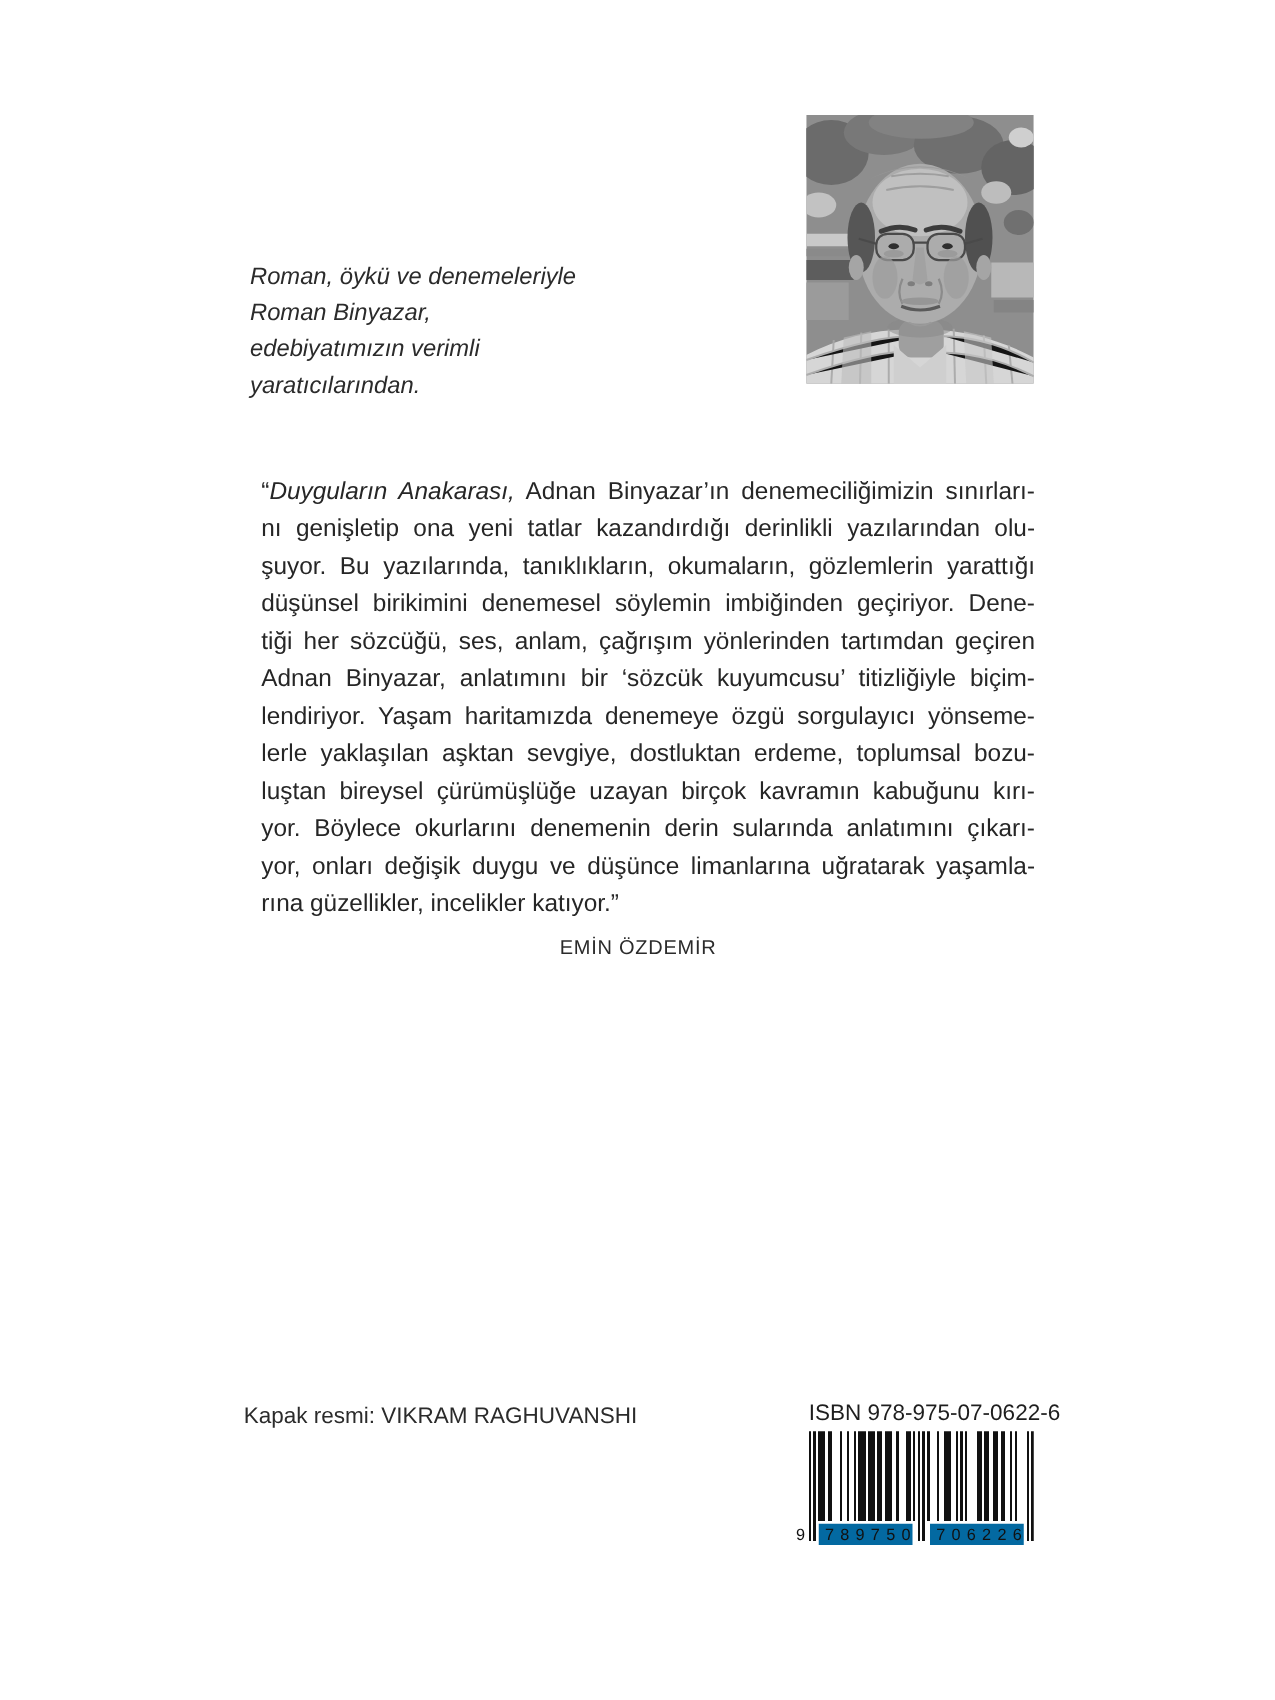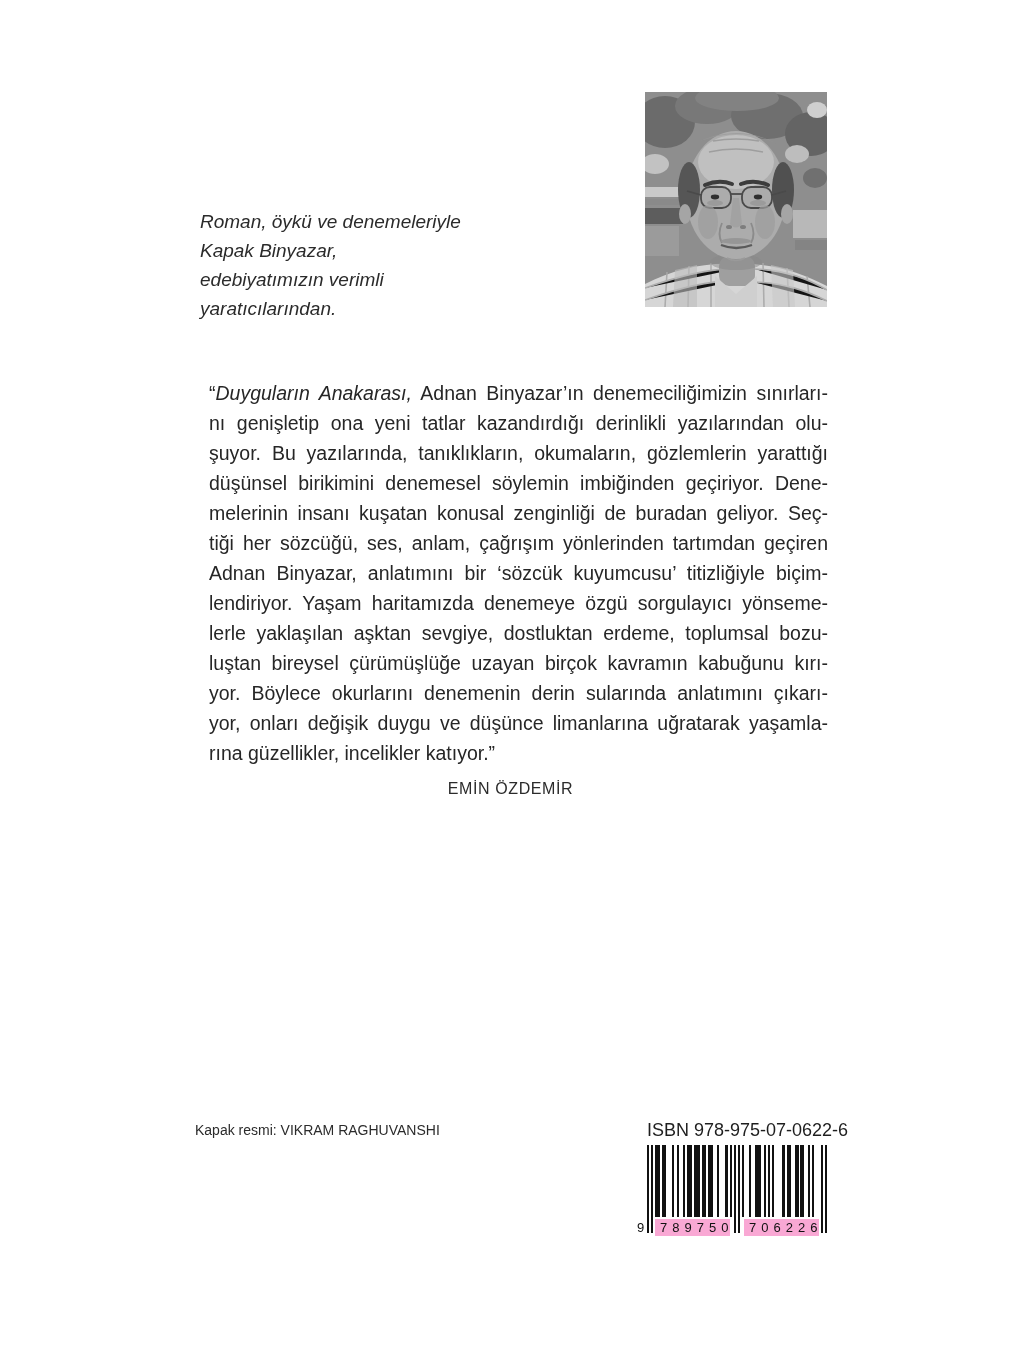--- a/index.html
+++ b/index.html
@@ -36,35 +36,35 @@
   .attribution{
     text-align:center;
     font-size:16px;
     letter-spacing:0.6px;
     margin-top:6px;
     color:#2b2b2b;
   }
   
   .credit{
     position:absolute;left:195px;top:1122px;
-    font-size:14px;color:#2b2b2b;
+    font-size:18px;color:#2b2b2b;
   }
   .isbn-block{
     position:absolute;right:193px;top:1120px;width:180px;
   }
   .isbn-label{
     font-size:18px;white-space:nowrap;text-align:left;color:#1e1e1e;
   }
   .barcode-wrap{position:relative;width:180px;margin-top:4px;}
   #barcode{display:block;width:180px;height:88px;fill:#111;shape-rendering:crispEdges;}
   .digits span{
     position:absolute;bottom:-3px;
     font-size:13px;color:#111;
     height:17px;line-height:17px;
-    background:#f9a8d4;white-space:nowrap;overflow:hidden;
+    background:#0369a1;white-space:nowrap;overflow:hidden;
   }
   .d9{left:-11px;width:9px;text-align:center;background:transparent !important;}
   .dg1{left:8px;width:75px;text-align:center;letter-spacing:5px;text-indent:5px;}
   .dg2{left:97px;width:75px;text-align:center;letter-spacing:5px;text-indent:5px;}
 </style>
 </head>
 <body>
 
 <div class="page">
 
@@ -154,32 +154,31 @@
       </g>
 
       <path d="M76,153 Q91,159 107,153" stroke="#5a5a5a" stroke-width="2.4" fill="none"></path>
       <ellipse cx="91" cy="149" rx="15" ry="3" fill="#969696"></ellipse>
       <path d="M82,166 Q91,171 100,166" stroke="#9a9a9a" stroke-width="1.5" fill="none"></path>
     </svg>
   </div>
 
   <div class="intro">
     <div>Roman, öykü ve denemeleriyle</div>
-    <div>Kapak Binyazar,</div>
+    <div>Roman Binyazar,</div>
     <div>edebiyatımızın verimli</div>
     <div>yaratıcılarından.</div>
   </div>
 
   <div class="quote">
     <div class="qline"><span>“</span><span class="ital">Duyguların Anakarası,</span>
       <span>Adnan Binyazar’ın denemeciliğimizin sınırları-</span></div>
     <div class="qline">nı genişletip ona yeni tatlar kazandırdığı derinlikli yazılarından olu-</div>
     <div class="qline">şuyor. Bu yazılarında, tanıklıkların, okumaların, gözlemlerin yarattığı</div>
     <div class="qline">düşünsel birikimini denemesel söylemin imbiğinden geçiriyor. Dene-</div>
-    <div class="qline">melerinin insanı kuşatan konusal zenginliği de buradan geliyor. Seç-</div>
     <div class="qline">tiği her sözcüğü, ses, anlam, çağrışım yönlerinden tartımdan geçiren</div>
     <div class="qline">Adnan Binyazar, anlatımını bir ‘sözcük kuyumcusu’ titizliğiyle biçim-</div>
     <div class="qline">lendiriyor. Yaşam haritamızda denemeye özgü sorgulayıcı yönseme-</div>
     <div class="qline">lerle yaklaşılan aşktan sevgiye, dostluktan erdeme, toplumsal bozu-</div>
     <div class="qline">luştan bireysel çürümüşlüğe uzayan birçok kavramın kabuğunu kırı-</div>
     <div class="qline">yor. Böylece okurlarını denemenin derin sularında anlatımını çıkarı-</div>
     <div class="qline">yor, onları değişik duygu ve düşünce limanlarına uğratarak yaşamla-</div>
     <div class="qline last">rına güzellikler, incelikler katıyor.”</div>
     <div class="attribution">EMİN ÖZDEMİR</div>
   </div>

